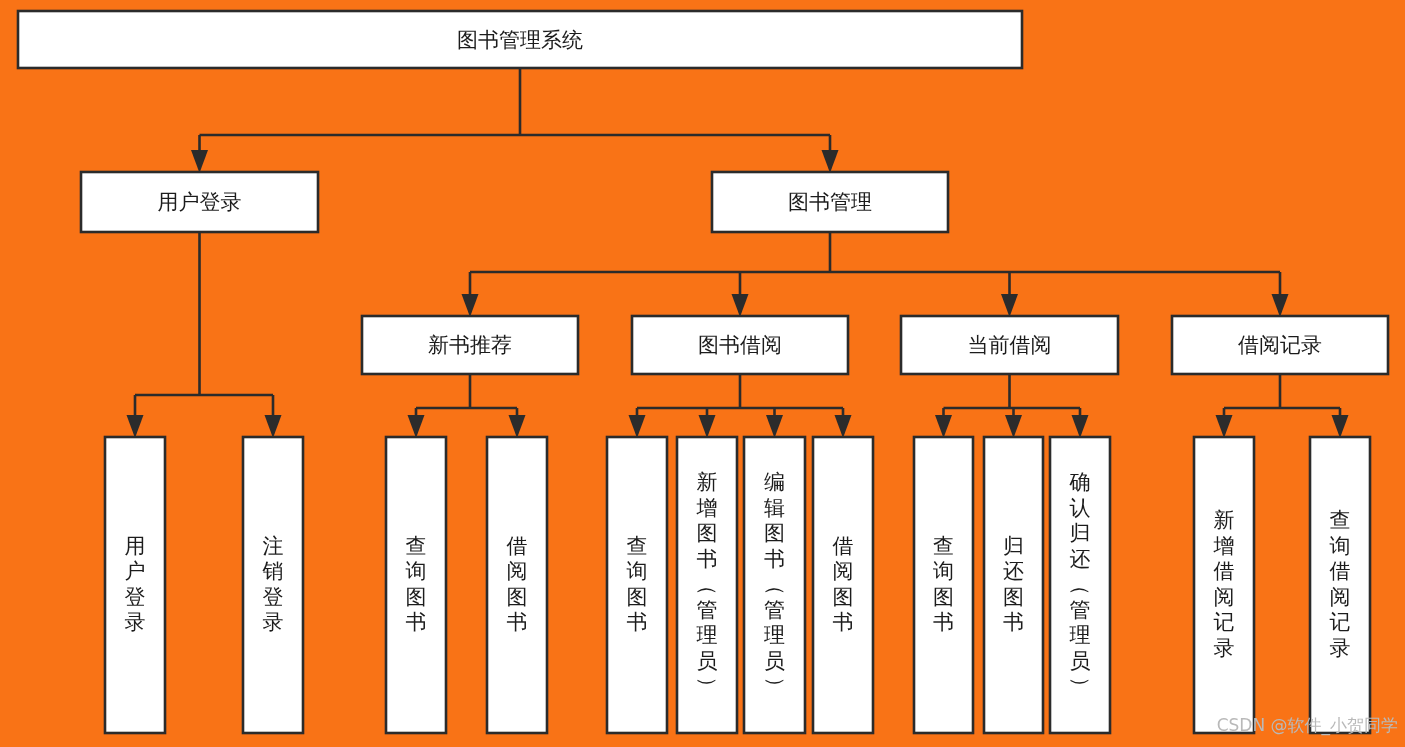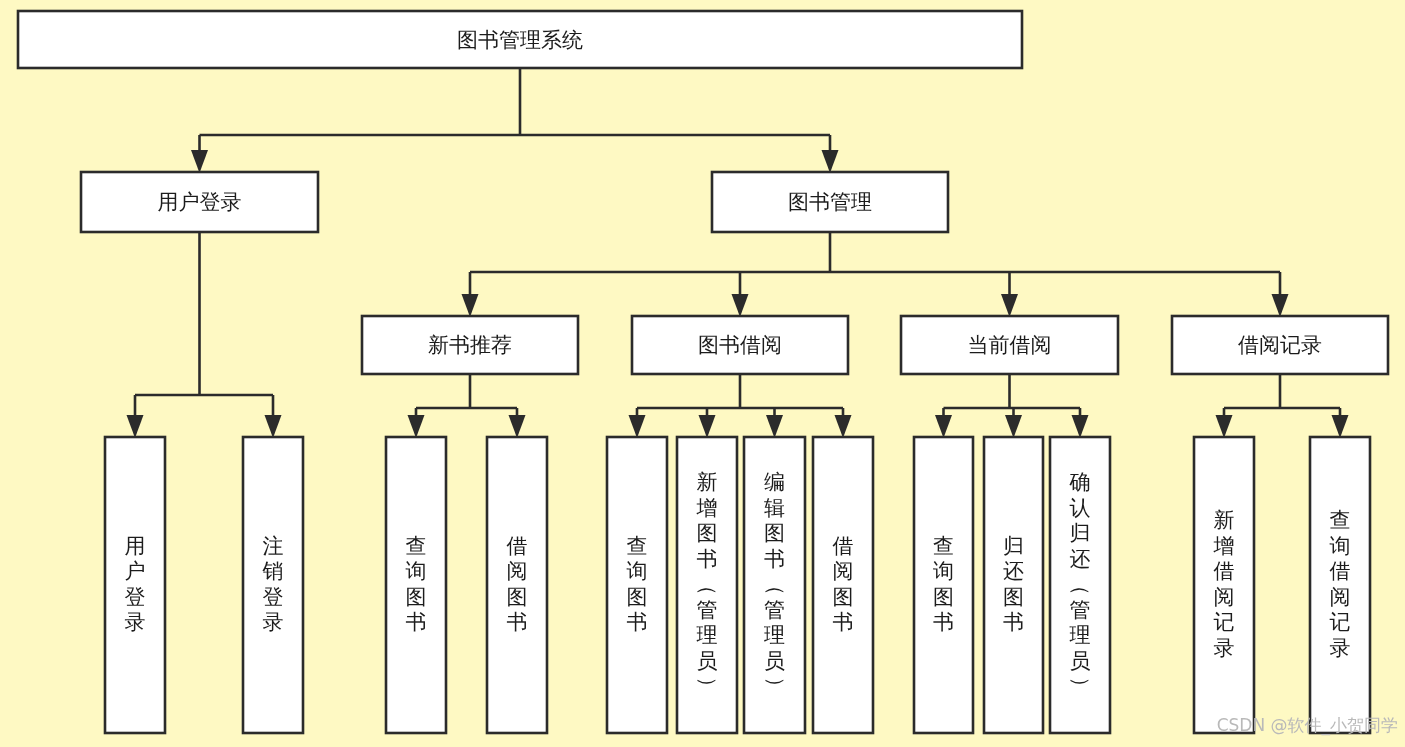--- a/index.html
+++ b/index.html
@@ -1,21 +1,21 @@
 <!DOCTYPE html>
 <html><head>
 <meta charset="utf-8">
 <title>图书管理系统 功能结构图</title>
 <style>
   html,body{margin:0;padding:0;background:#ffffff;}
   body{
     font-family:"DejaVu Sans","Liberation Sans",sans-serif;
     width:1405px;height:747px;overflow:hidden;
   }
-  #diagram-root{position:relative;width:1405px;height:747px;background:#fef9c3;}
+  #diagram-root{position:relative;width:1405px;height:747px;background:#f97316;}
   svg.diagram-canvas{position:absolute;left:0;top:0;width:1405px;height:747px;}
 
   .node-box{
     fill:#ffffff;
     stroke:#2b2b2b;
     stroke-width:2.6;
   }
   .connector-line{
     stroke:#2b2b2b;
     stroke-width:2.6;

